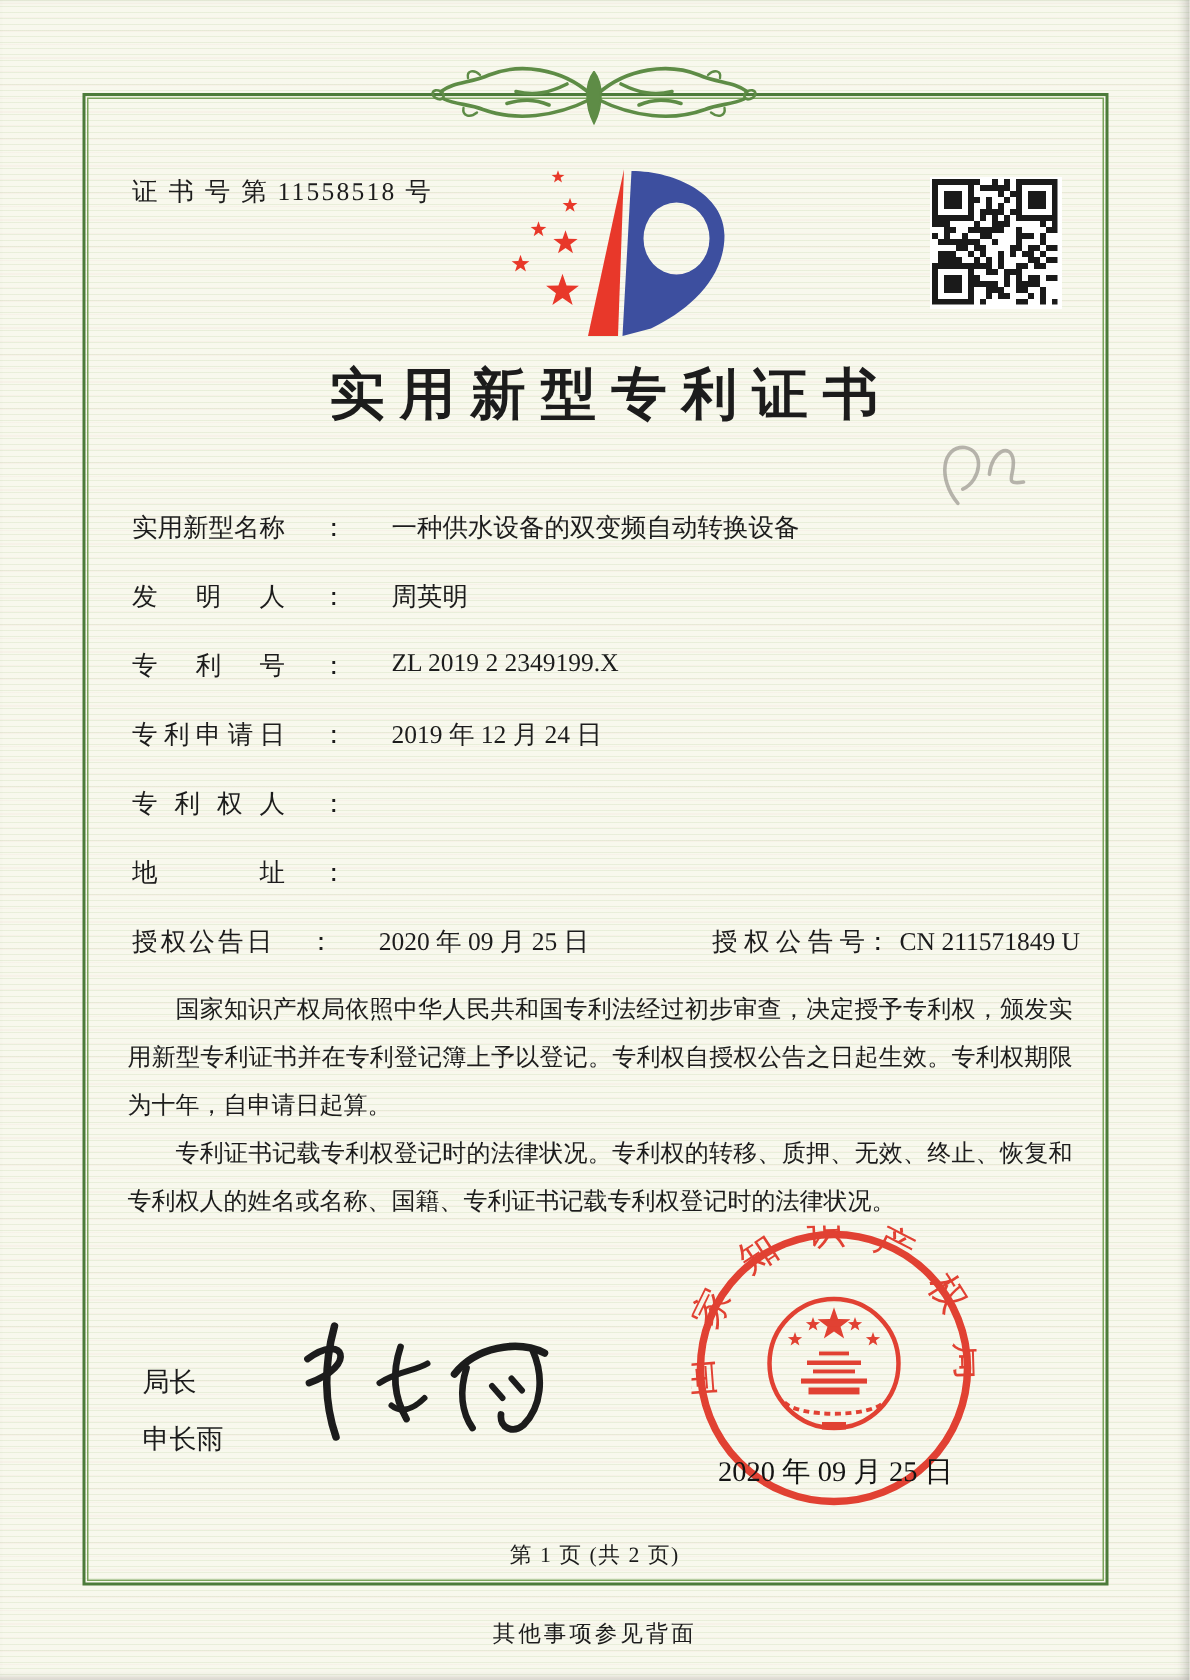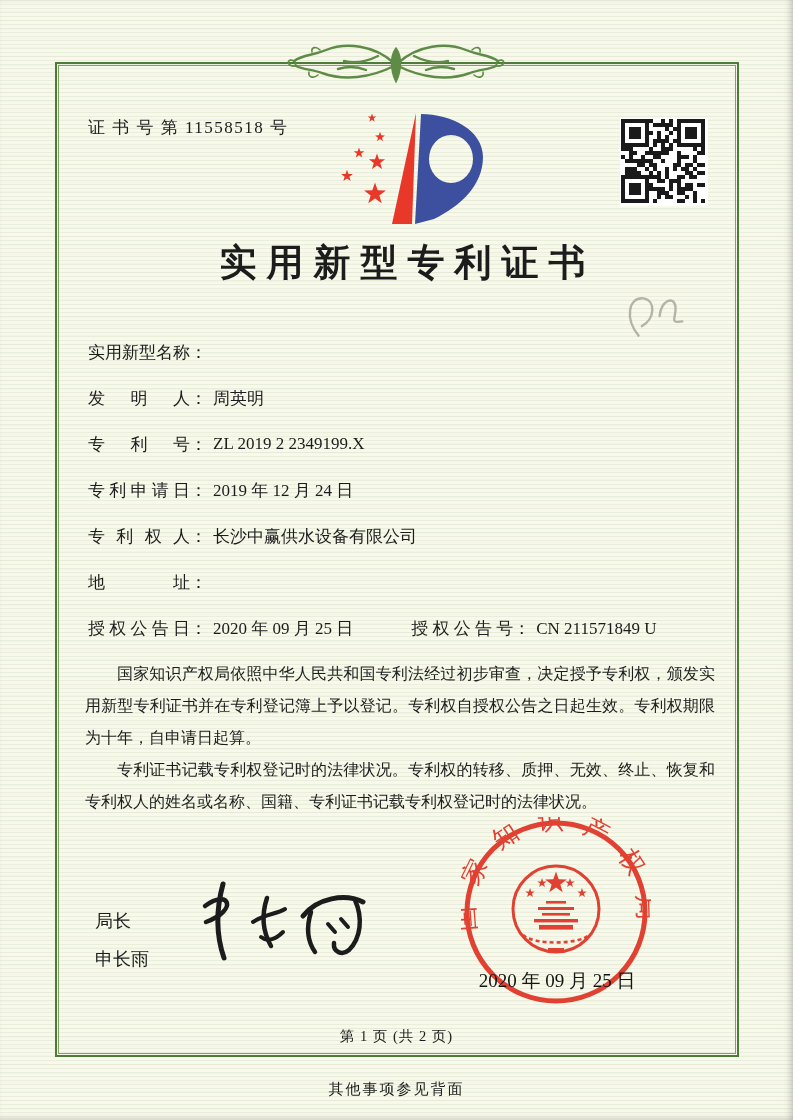--- a/index.html
+++ b/index.html
@@ -24,21 +24,21 @@
   
   .logo{left:328px;top:103px;width:165px;height:128px;}
   
   .qr{left:620px;top:118px;width:86px;height:86px;background:#ffffff;padding:1px;}
   
   .title{left:0;top:238px;width:793px;text-align:center;font-size:37px;font-weight:700;
          letter-spacing:10px;padding-left:22px;box-sizing:border-box;}
   .hand-mark{left:608px;top:276px;width:90px;height:72px;opacity:.75;}
   
   .fields{left:88px;top:340px;width:632px;font-size:17px;}
-  .field-row{display:flex;align-items:center;height:24px;margin-bottom:22px;white-space:nowrap;}
+  .field-row{display:flex;align-items:flex-start;height:24px;margin-bottom:22px;white-space:nowrap;gap:24px;}
   .flabel{display:inline-block;width:102px;text-align:justify;text-align-last:justify;}
   .fvalue{margin-left:6px;}
   .pair2{margin-left:58px;display:flex;align-items:baseline;}
   
   .body-text{left:85px;top:658px;width:630px;font-size:16px;line-height:32px;text-align:justify;}
   .body-text p{margin:0;text-indent:2em;}
   
   .signer{left:95px;top:902px;font-size:18px;line-height:38px;}
   .signature{left:193px;top:874px;width:180px;height:92px;}
   
@@ -343,40 +343,40 @@
   <g stroke="#a09d95" stroke-width="2.4" fill="none" stroke-linecap="round" transform="rotate(-18 45 36)">
     <path d="M24,54 C16,34 26,14 40,20 C52,26 44,44 30,46"></path>
     <path d="M50,42 C56,28 70,26 68,38 C66,48 56,52 70,54"></path>
   </g>
 </svg>
 
 <div class="abs fields">
   <div class="field-row">
     <span class="flabel">实用新型名称</span>
       <span>：</span>
+      <span class="fvalue">一种供水设备的双变频自动转换设备</span>
   </div>
   <div class="field-row">
     <span class="flabel">发明人</span>
       <span>：</span>
       <span class="fvalue">周英明</span>
   </div>
   <div class="field-row">
     <span class="flabel">专利号</span>
       <span>：</span>
       <span class="fvalue">ZL 2019 2 2349199.X</span>
   </div>
   <div class="field-row">
     <span class="flabel">专利申请日</span>
       <span>：</span>
       <span class="fvalue">2019 年 12 月 24 日</span>
   </div>
   <div class="field-row">
     <span class="flabel">专利权人</span>
       <span>：</span>
-      <span class="fvalue">长沙中赢供水设备有限公司</span>
   </div>
   <div class="field-row">
     <span class="flabel">地址</span>
       <span>：</span>
   </div>
   <div class="field-row">
     <span class="flabel">授权公告日</span>
       <span>：</span>
       <span class="fvalue">2020 年 09 月 25 日</span>
     <span class="pair2">

